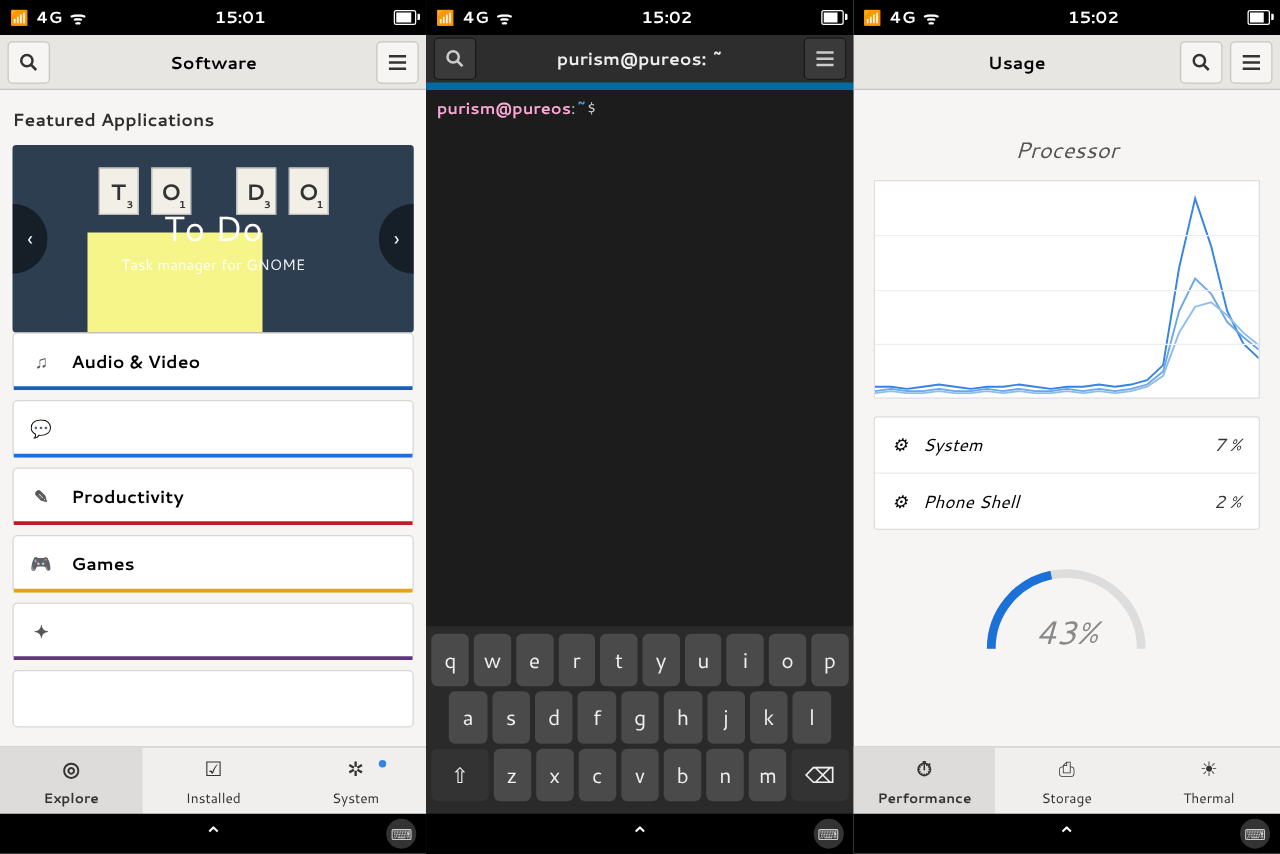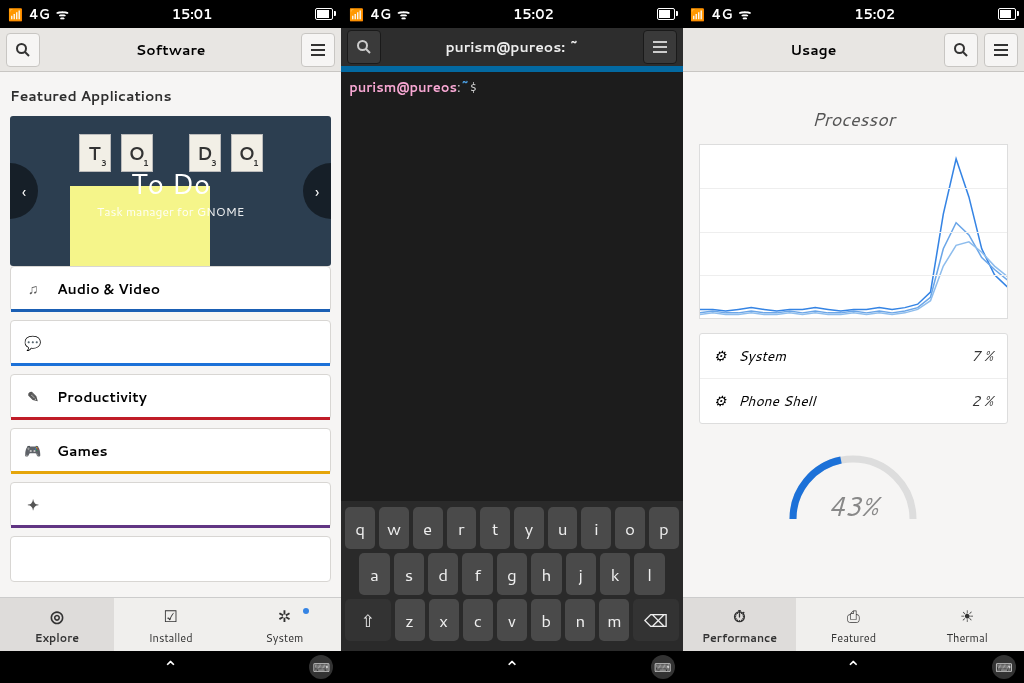--- a/index.html
+++ b/index.html
@@ -349,21 +349,21 @@
     </div>
   </div>
 
   <div class="tabs" id="usage-tabs">
       <div class="tab active">
         <span style="font-size:16px">⏱</span>
         <span>Performance</span>
       </div>
       <div class="tab">
         <span style="font-size:16px">⎙</span>
-        <span>Featured</span>
+        <span>Storage</span>
       </div>
       <div class="tab">
         <span style="font-size:16px">☀</span>
         <span>Thermal</span>
       </div>
     </div>
 
   <div class="navbar">
     <div class="nav-up">⌃</div>
     <div class="nav-kb">⌨</div>

